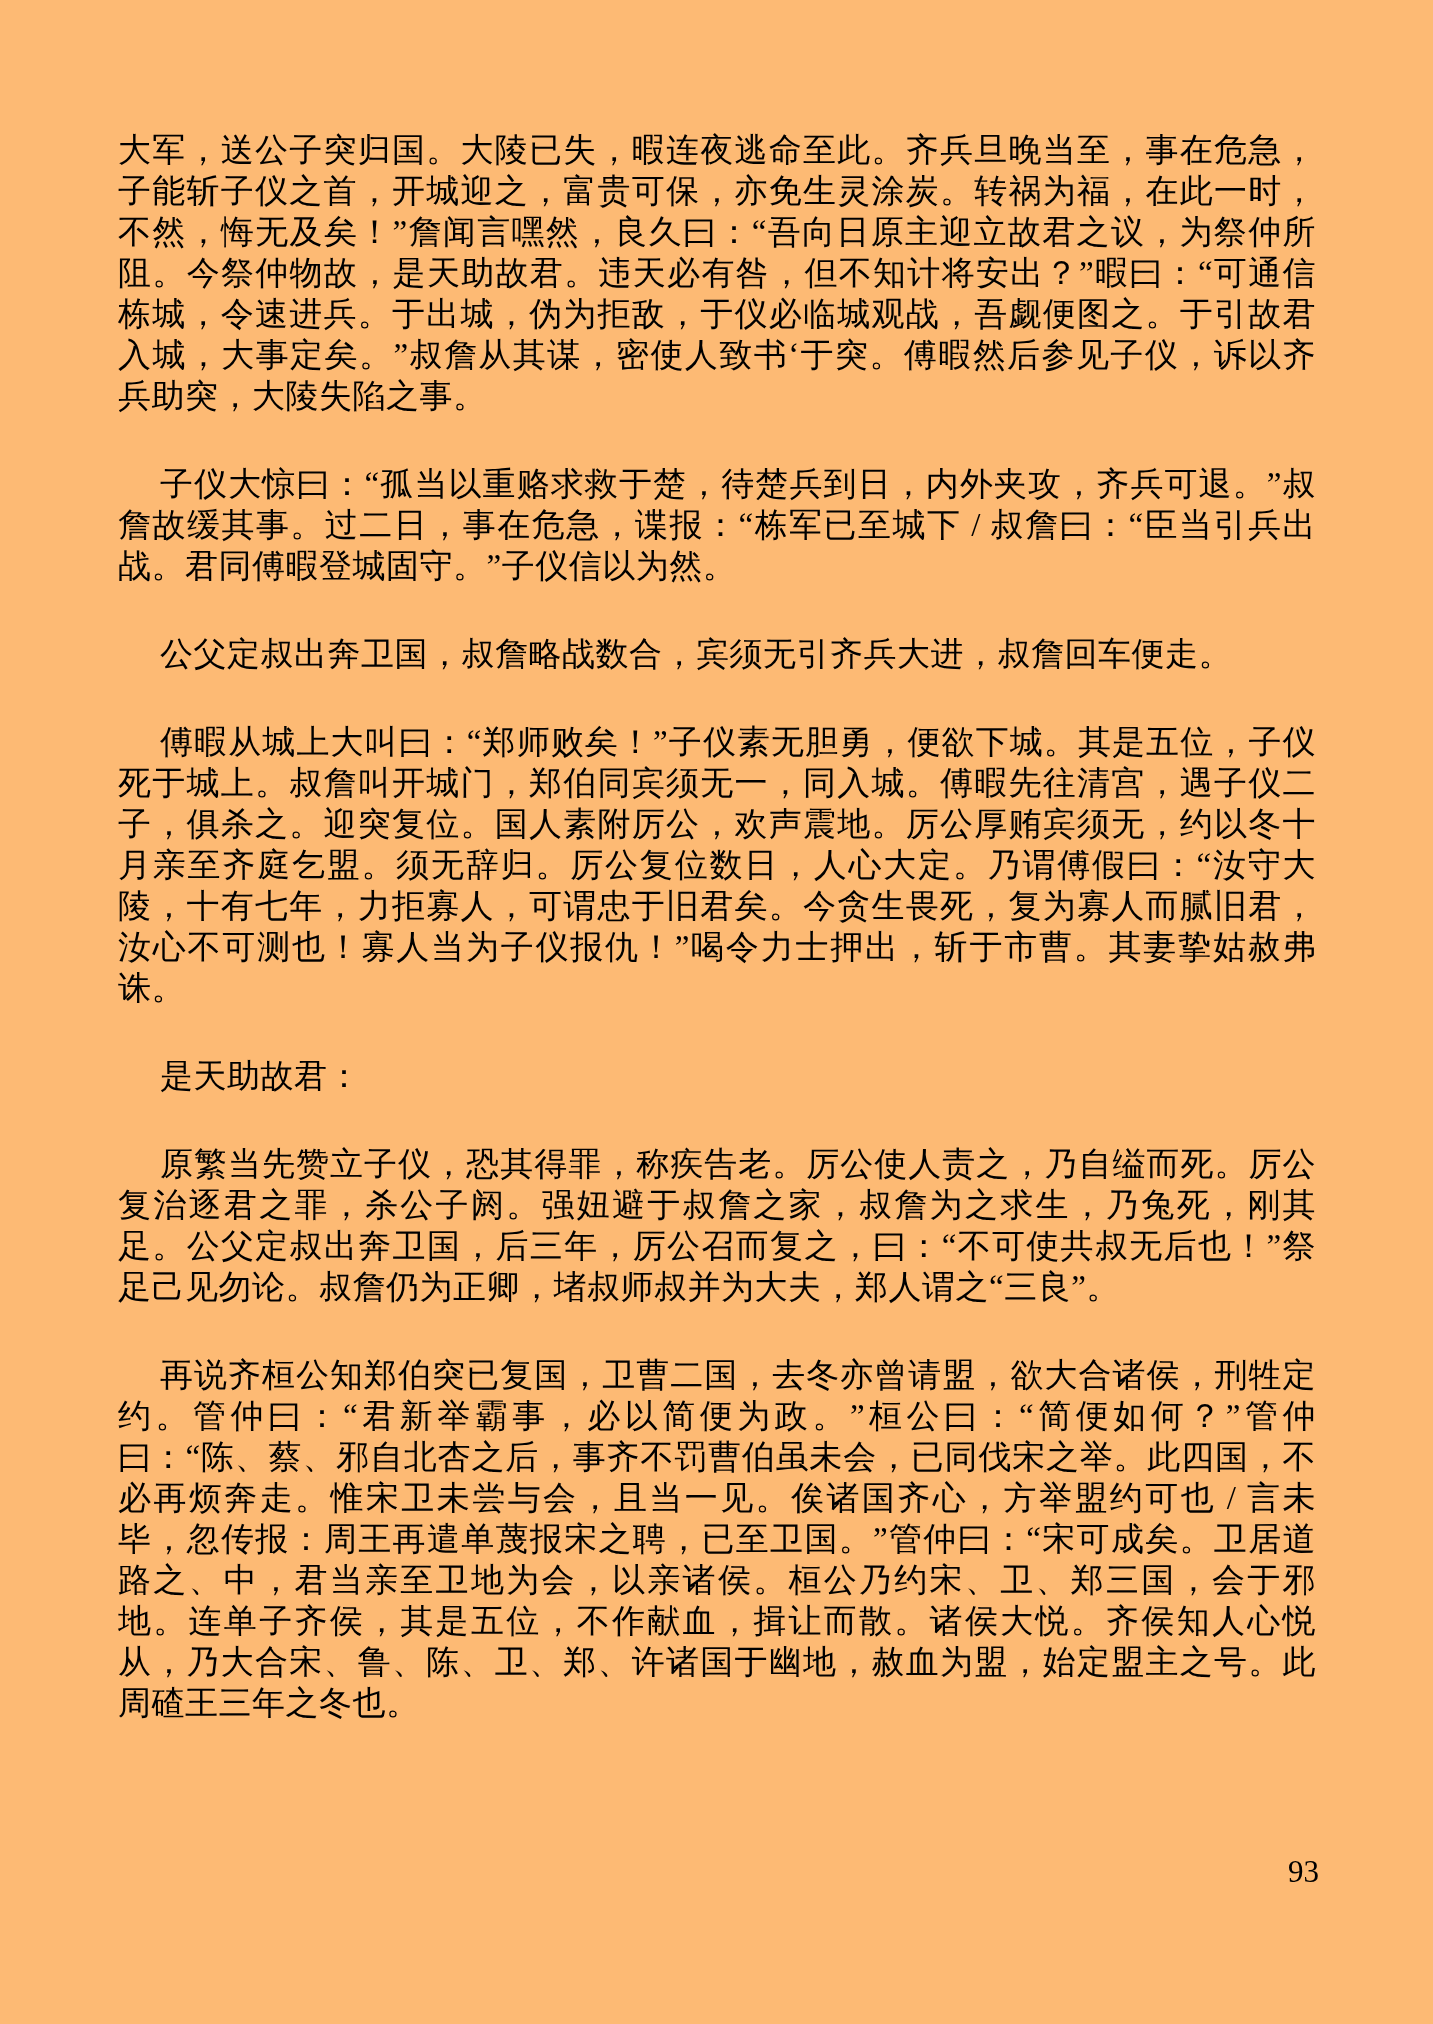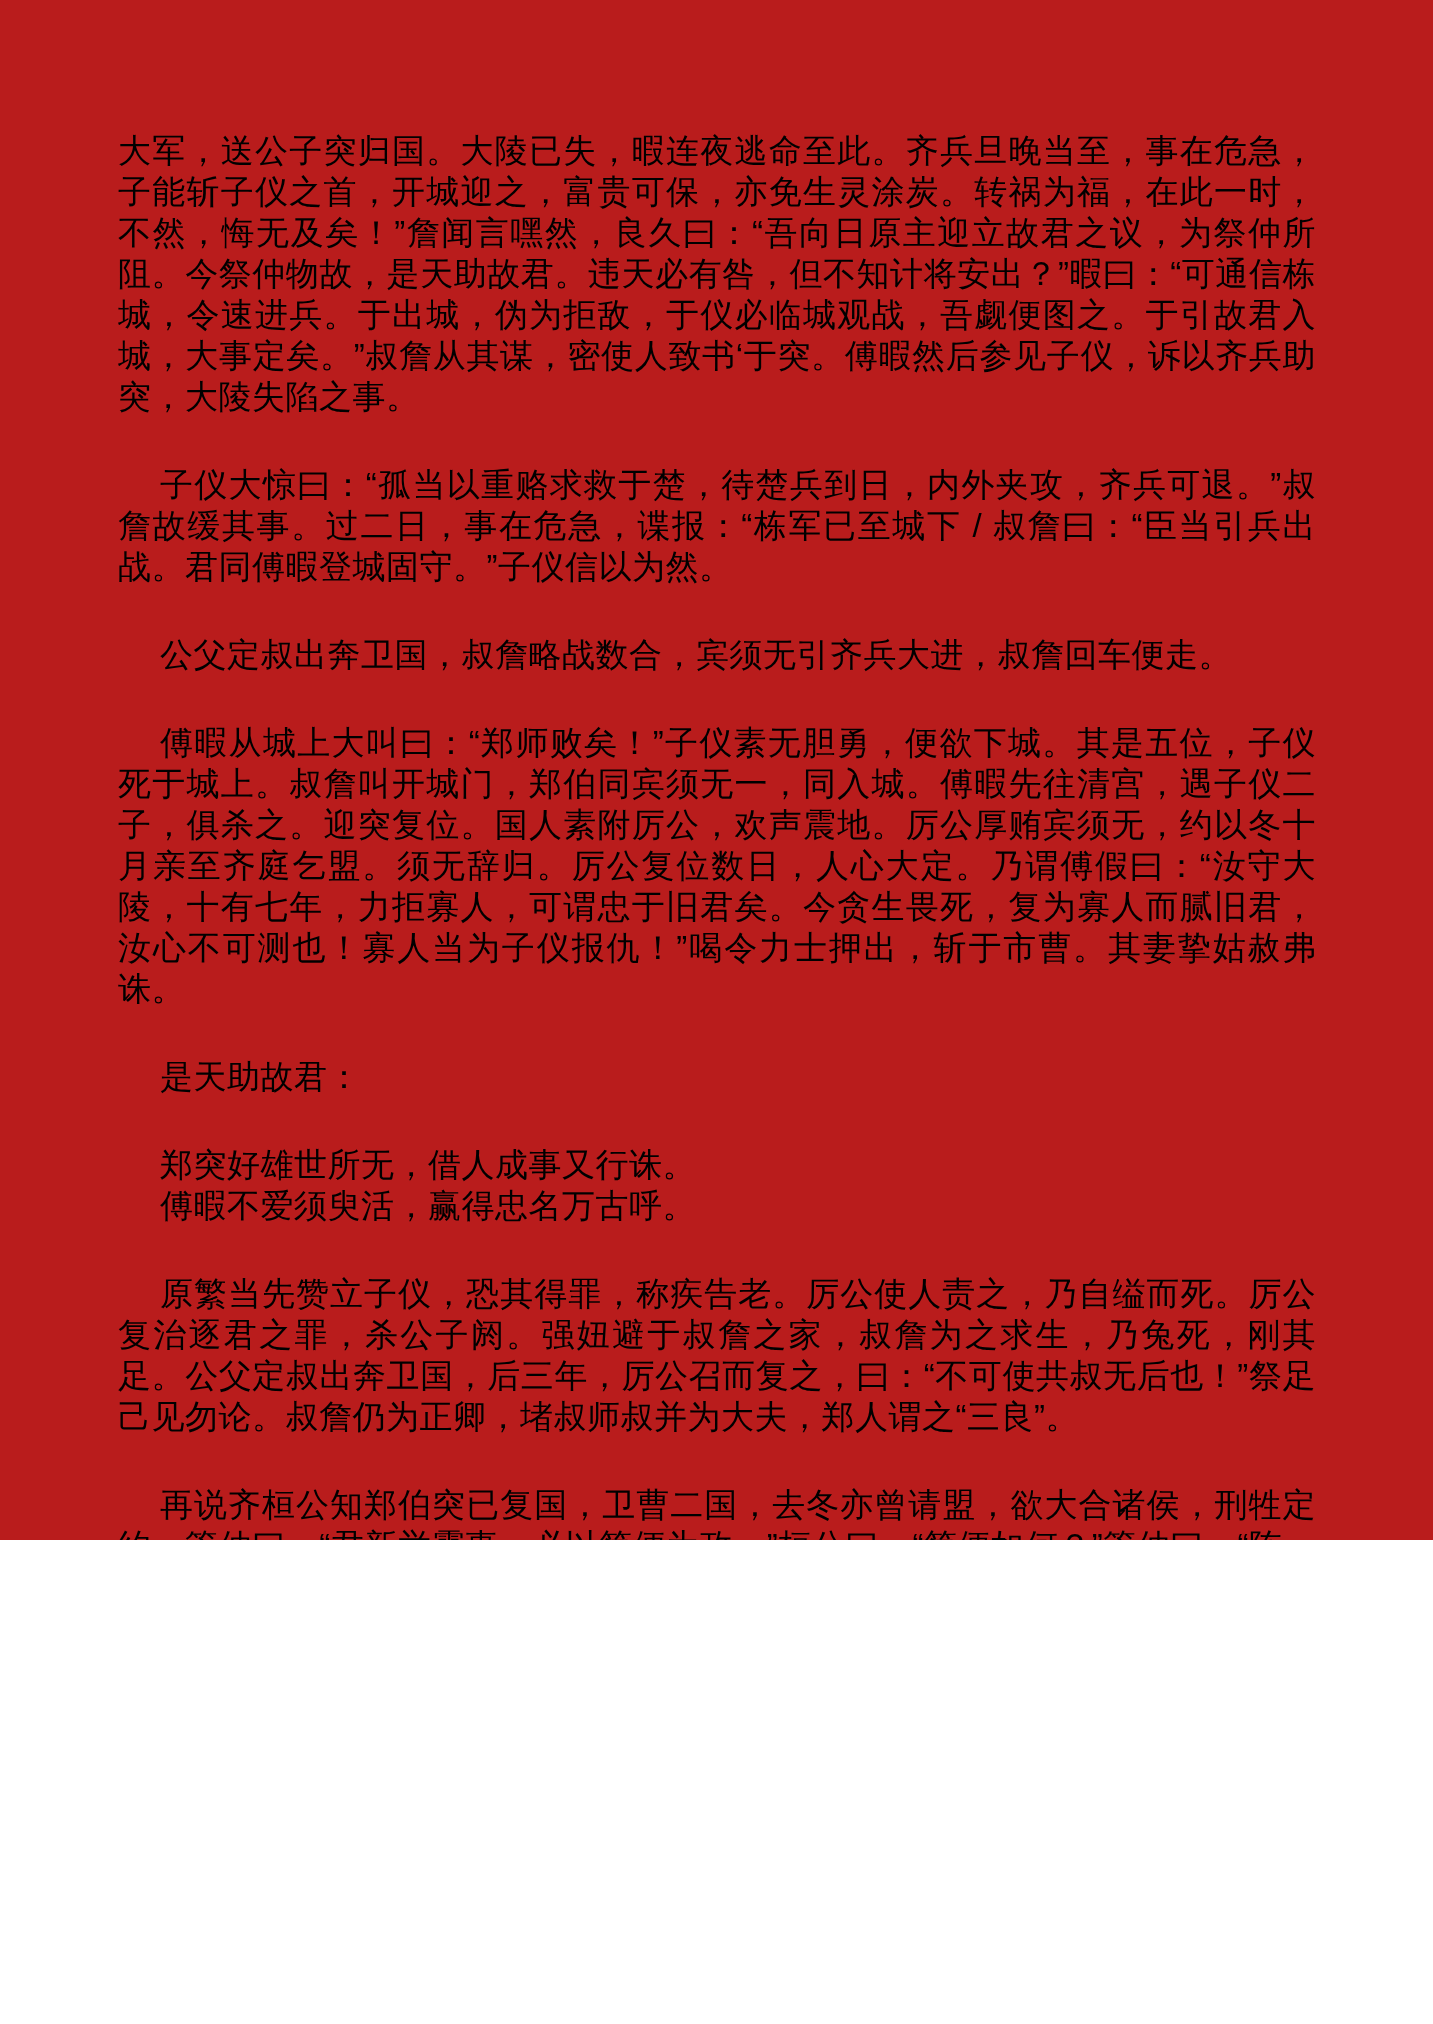--- a/index.html
+++ b/index.html
@@ -3,23 +3,23 @@
 <meta charset="utf-8">
 <style>
   html, body {
     margin: 0;
     padding: 0;
     background: #ffffff;
   }
   .page {
     position: relative;
     width: 1433px;
-    height: 1540px;
-    background: #b91c1c;
-    font-family: Liberation Sans, sans-serif;
+    height: 2024px;
+    background: #fdba74;
+    font-family: Liberation Serif, serif;
     color: #000000;
     overflow: hidden;
   }
   .text-block {
     position: absolute;
     left: 118px;
     top: 130px;
     width: 1198px;
     font-size: 33px;
     line-height: 41px;
@@ -53,21 +53,17 @@
 </head>
 <body>
 
 <div class="page">
   <div class="text-block">
     <p class="para no-indent">大军，送公子突归国。大陵已失，暇连夜逃命至此。齐兵旦晚当至，事在危急，子能斩子仪之首，开城迎之，富贵可保，亦免生灵涂炭。转祸为福，在此一时，不然，悔无及矣！”詹闻言嘿然，良久曰：“吾向日原主迎立故君之议，为祭仲所阻。今祭仲物故，是天助故君。违天必有咎，但不知计将安出？”暇曰：“可通信栋城，令速进兵。于出城，伪为拒敌，于仪必临城观战，吾觑便图之。于引故君入城，大事定矣。”叔詹从其谋，密使人致书‘于突。傅暇然后参见子仪，诉以齐兵助突，大陵失陷之事。</p>
     <p class="para">子仪大惊曰：“孤当以重赂求救于楚，待楚兵到日，内外夹攻，齐兵可退。”叔詹故缓其事。过二日，事在危急，谍报：“栋军已至城下 / 叔詹曰：“臣当引兵出战。君同傅暇登城固守。”子仪信以为然。</p>
     <p class="para">公父定叔出奔卫国，叔詹略战数合，宾须无引齐兵大进，叔詹回车便走。</p>
     <p class="para">傅暇从城上大叫曰：“郑师败矣！”子仪素无胆勇，便欲下城。其是五位，子仪死于城上。叔詹叫开城门，郑伯同宾须无一，同入城。傅暇先往清宫，遇子仪二子，俱杀之。迎突复位。国人素附厉公，欢声震地。厉公厚贿宾须无，约以冬十月亲至齐庭乞盟。须无辞归。厉公复位数日，人心大定。乃谓傅假曰：“汝守大陵，十有七年，力拒寡人，可谓忠于旧君矣。今贪生畏死，复为寡人而腻旧君，汝心不可测也！寡人当为子仪报仇！”喝令力士押出，斩于市曹。其妻挚姑赦弗诛。</p>
     <p class="para">是天助故君：</p>
-    <div class="poem">
-      <p class="poem-line">郑突好雄世所无，借人成事又行诛。</p>
-      <p class="poem-line">傅暇不爱须臾活，赢得忠名万古呼。</p>
-    </div>
     <p class="para">原繁当先赞立子仪，恐其得罪，称疾告老。厉公使人责之，乃自缢而死。厉公复治逐君之罪，杀公子阏。强妞避于叔詹之家，叔詹为之求生，乃兔死，刚其足。公父定叔出奔卫国，后三年，厉公召而复之，曰：“不可使共叔无后也！”祭足己见勿论。叔詹仍为正卿，堵叔师叔并为大夫，郑人谓之“三良”。</p>
     <p class="para">再说齐桓公知郑伯突已复国，卫曹二国，去冬亦曾请盟，欲大合诸侯，刑牲定约。管仲曰：“君新举霸事，必以简便为政。”桓公曰：“简便如何？”管仲曰：“陈、蔡、邪自北杏之后，事齐不罚曹伯虽未会，已同伐宋之举。此四国，不必再烦奔走。惟宋卫未尝与会，且当一见。俟诸国齐心，方举盟约可也 / 言未毕，忽传报：周王再遣单蔑报宋之聘，已至卫国。”管仲曰：“宋可成矣。卫居道路之、中，君当亲至卫地为会，以亲诸侯。桓公乃约宋、卫、郑三国，会于邪地。连单子齐侯，其是五位，不作献血，揖让而散。诸侯大悦。齐侯知人心悦从，乃大合宋、鲁、陈、卫、郑、许诸国于幽地，赦血为盟，始定盟主之号。此周碴王三年之冬也。</p>
   </div>
   <div class="page-number">93</div>
 </div>
 
 </body></html>

